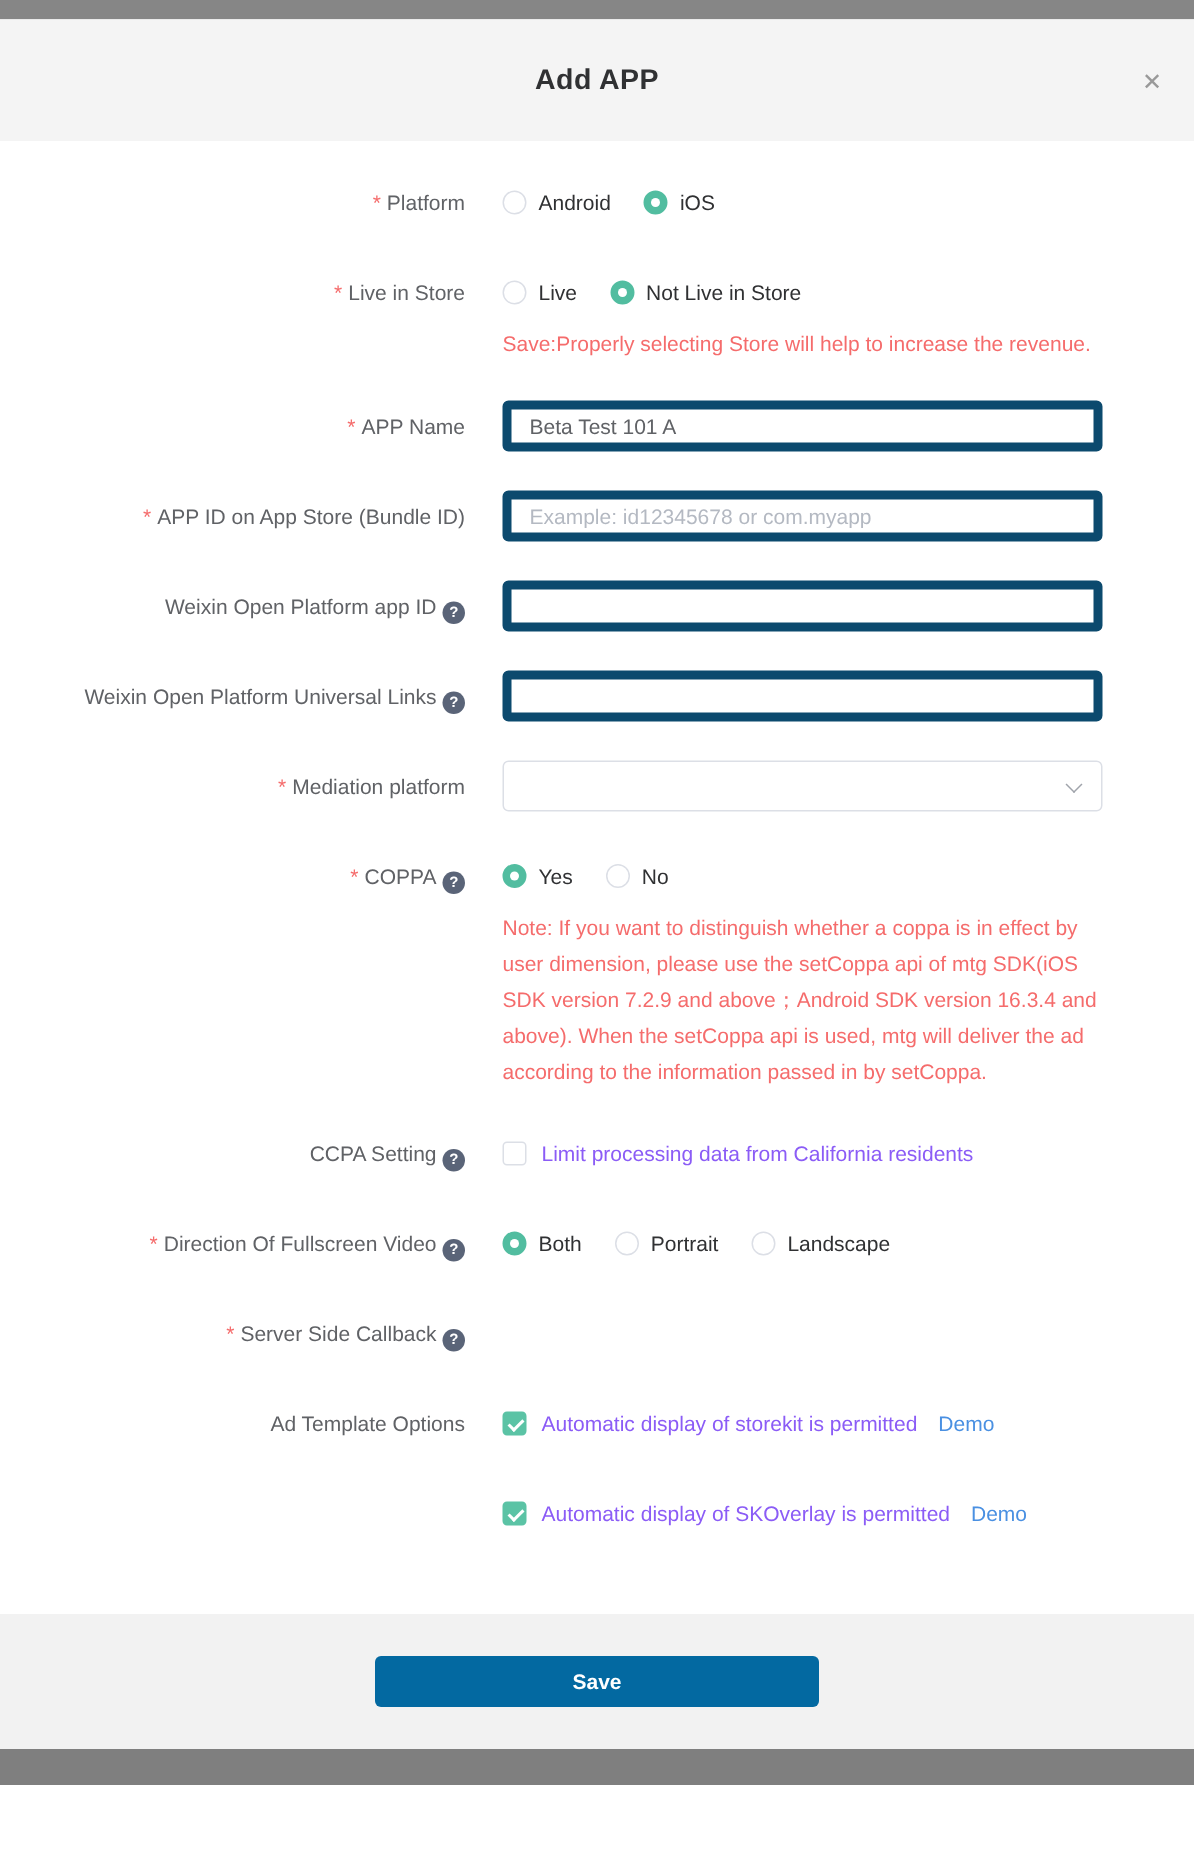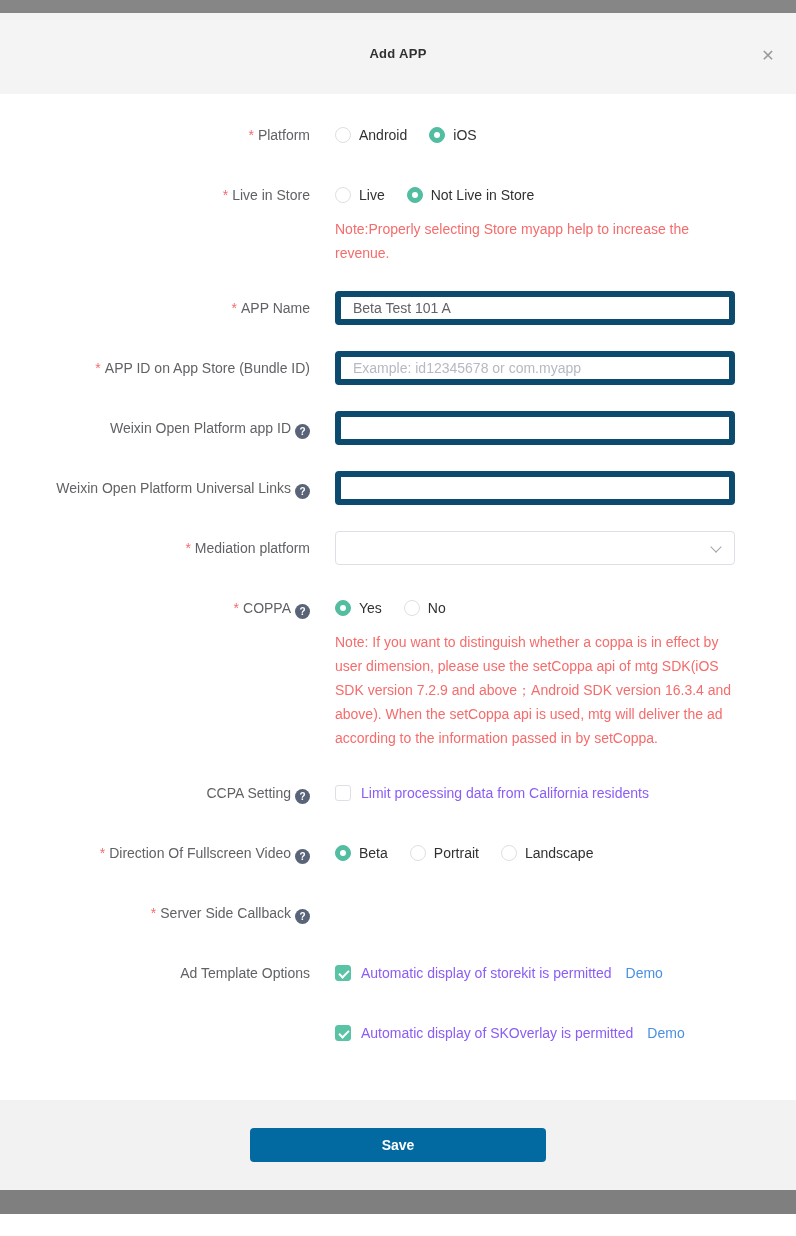--- a/index.html
+++ b/index.html
@@ -17,21 +17,21 @@
 
   .modal-header {
     height: 81px;
     background: #f4f4f4;
     position: relative;
     display: flex;
     align-items: center;
     justify-content: center;
   }
   .modal-title {
-    font-size: 13px;
+    font-size: 19px;
     font-weight: 600;
     color: #303133;
     letter-spacing: .3px;
   }
   .close-btn {
     position: absolute;
     right: 16px;
     top: 30px;
     width: 24px; height: 24px;
     display: flex; align-items: center; justify-content: center;
@@ -232,21 +232,21 @@
             <div class="radio-option">
               <span class="radio-circle"></span>
               <span class="radio-label">Live</span>
             </div>
             <div class="radio-option checked">
               <span class="radio-circle"></span>
               <span class="radio-label">Not Live in Store</span>
             </div>
           </div>
         </div>
-        <div class="note">Note:Properly selecting Store myapp help to increase the revenue.</div>
+        <div class="note">Save:Properly selecting Store will help to increase the revenue.</div>
       </div>
     </div>
 
     <div class="form-row">
       <div class="row-label">
         <span class="req">*</span><span>APP Name</span>
       </div>
       <div class="row-control main-line">
         <input class="text-input" type="text" value="Beta Test 101 A" style="">
       </div>
@@ -325,21 +325,21 @@
     </div>
 
     <div class="form-row">
       <div class="row-label">
         <span class="req">*</span><span>Direction Of Fullscreen Video</span><span class="help-icon">?</span>
       </div>
       <div class="row-control main-line">
         <div class="radio-group">
           <div class="radio-option checked">
             <span class="radio-circle"></span>
-            <span class="radio-label">Beta</span>
+            <span class="radio-label">Both</span>
           </div>
           <div class="radio-option">
             <span class="radio-circle"></span>
             <span class="radio-label">Portrait</span>
           </div>
           <div class="radio-option">
             <span class="radio-circle"></span>
             <span class="radio-label">Landscape</span>
           </div>
         </div>

